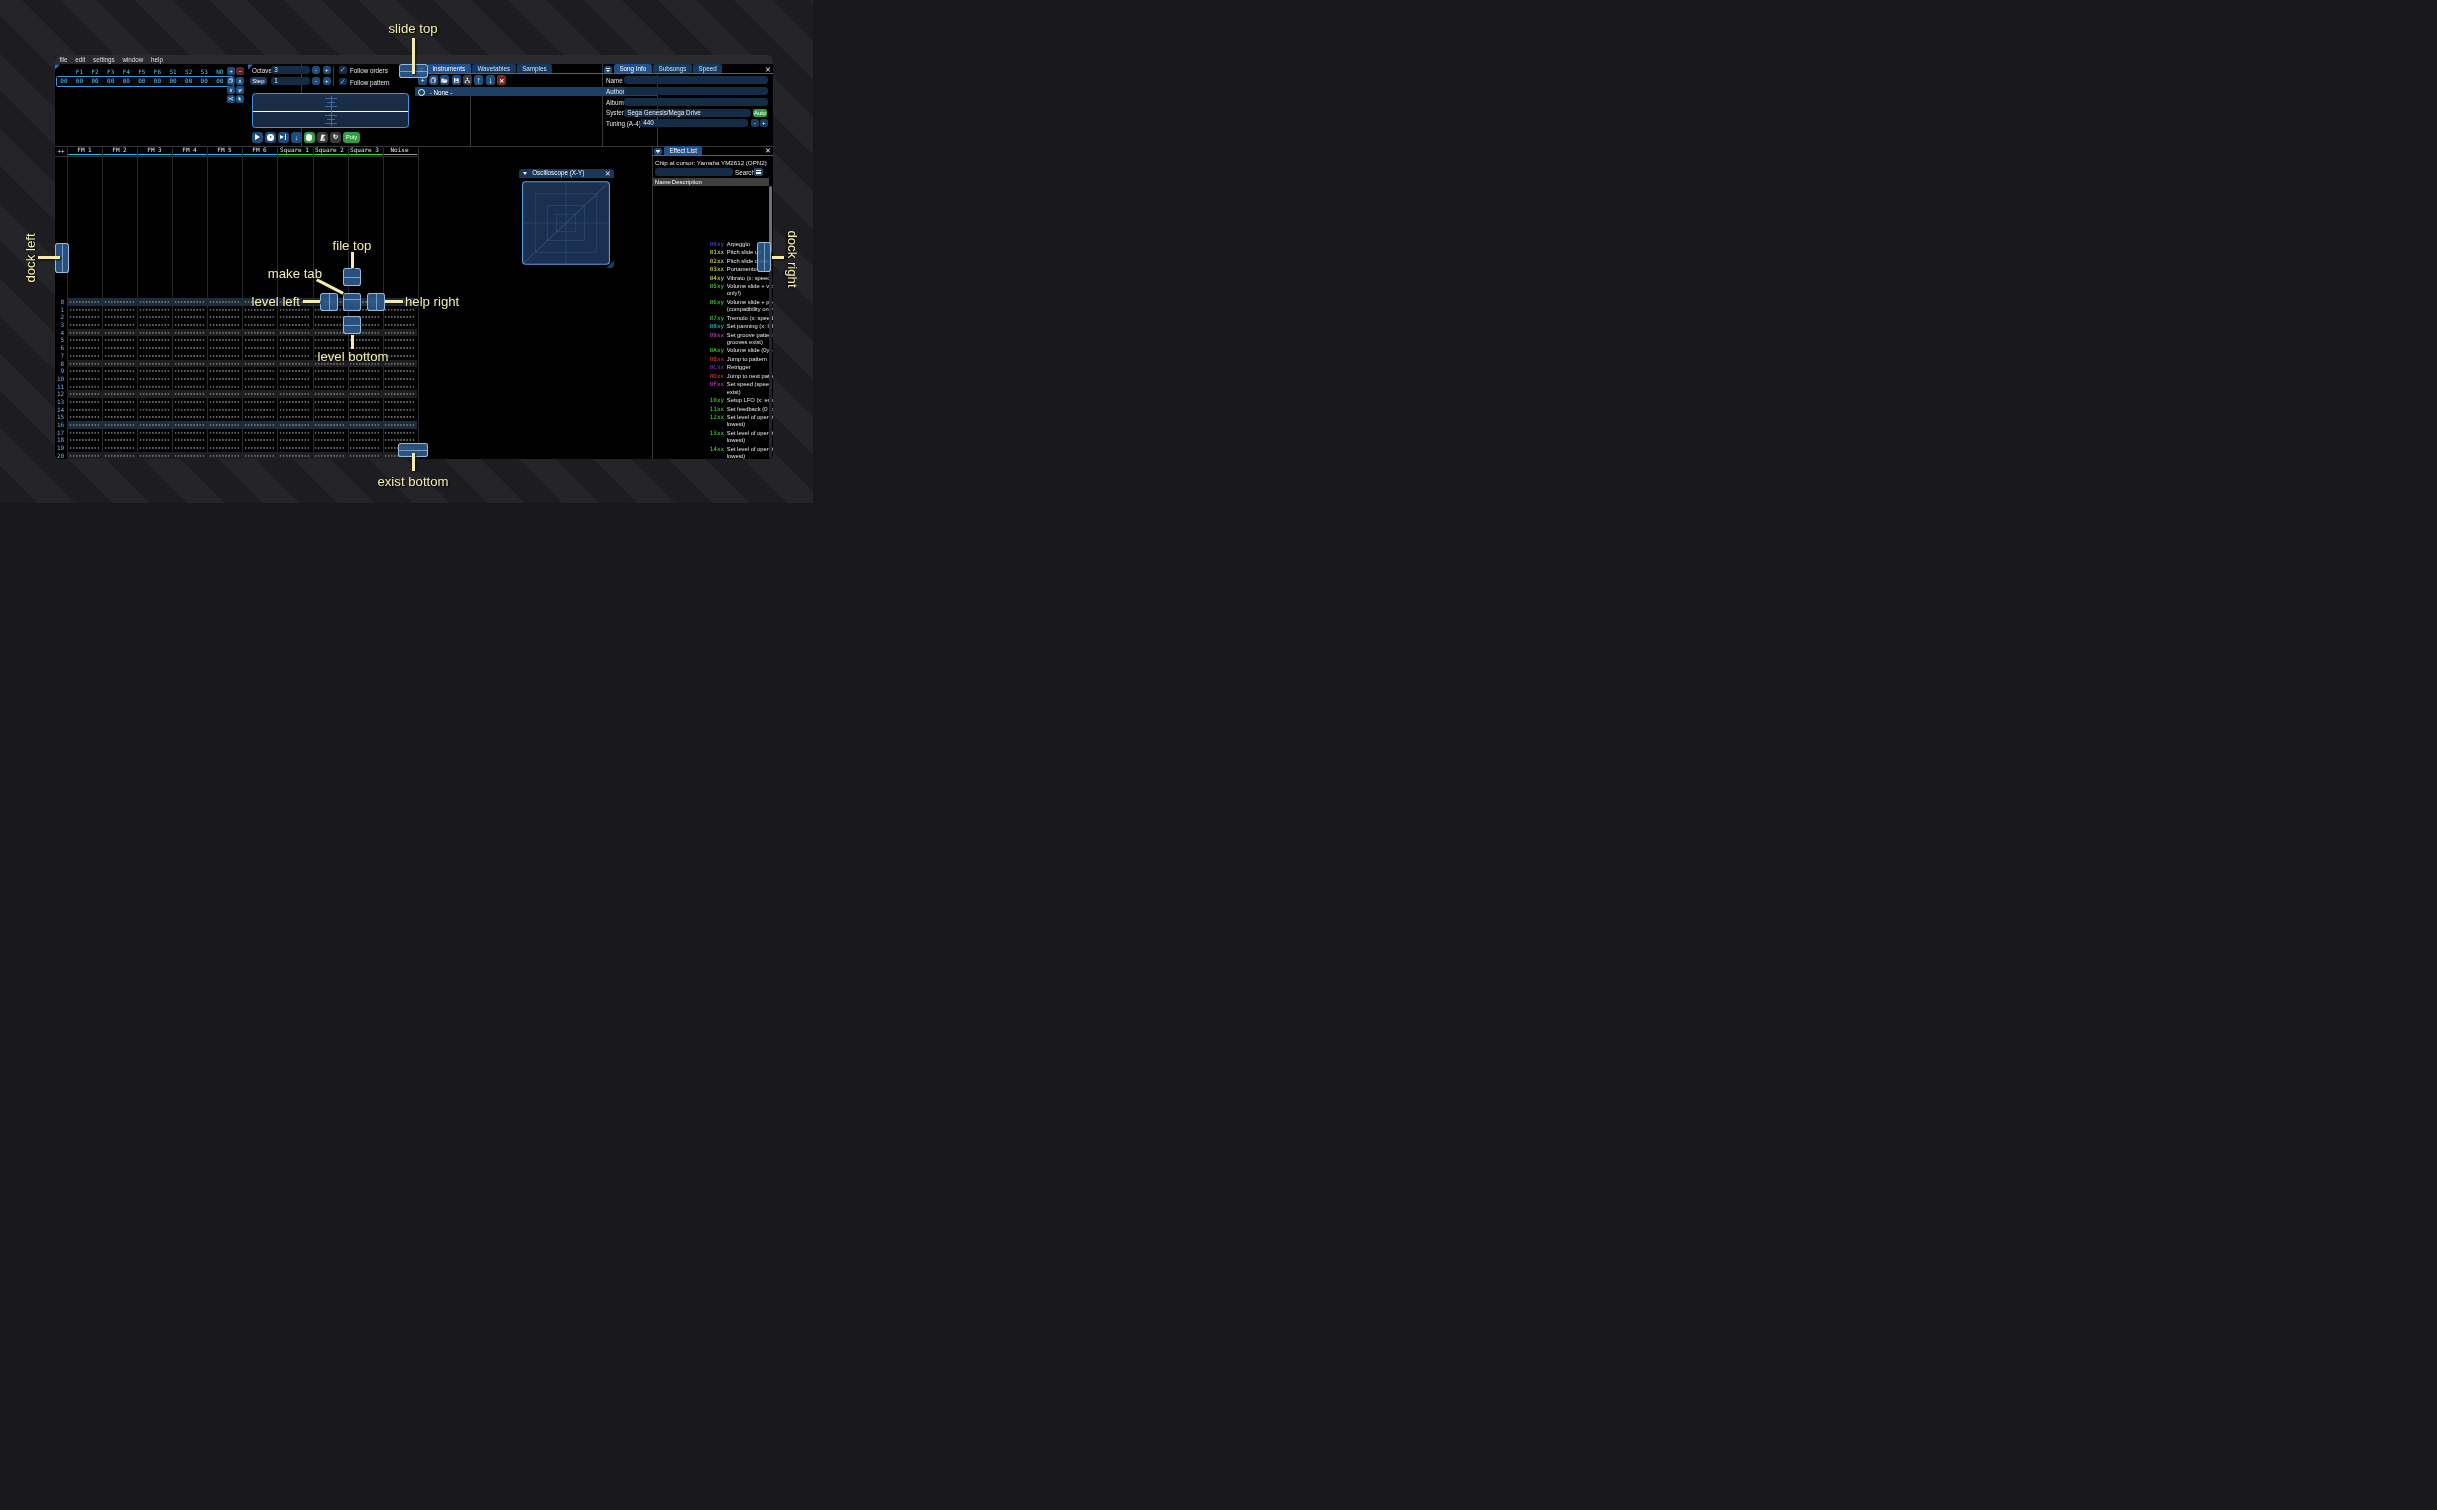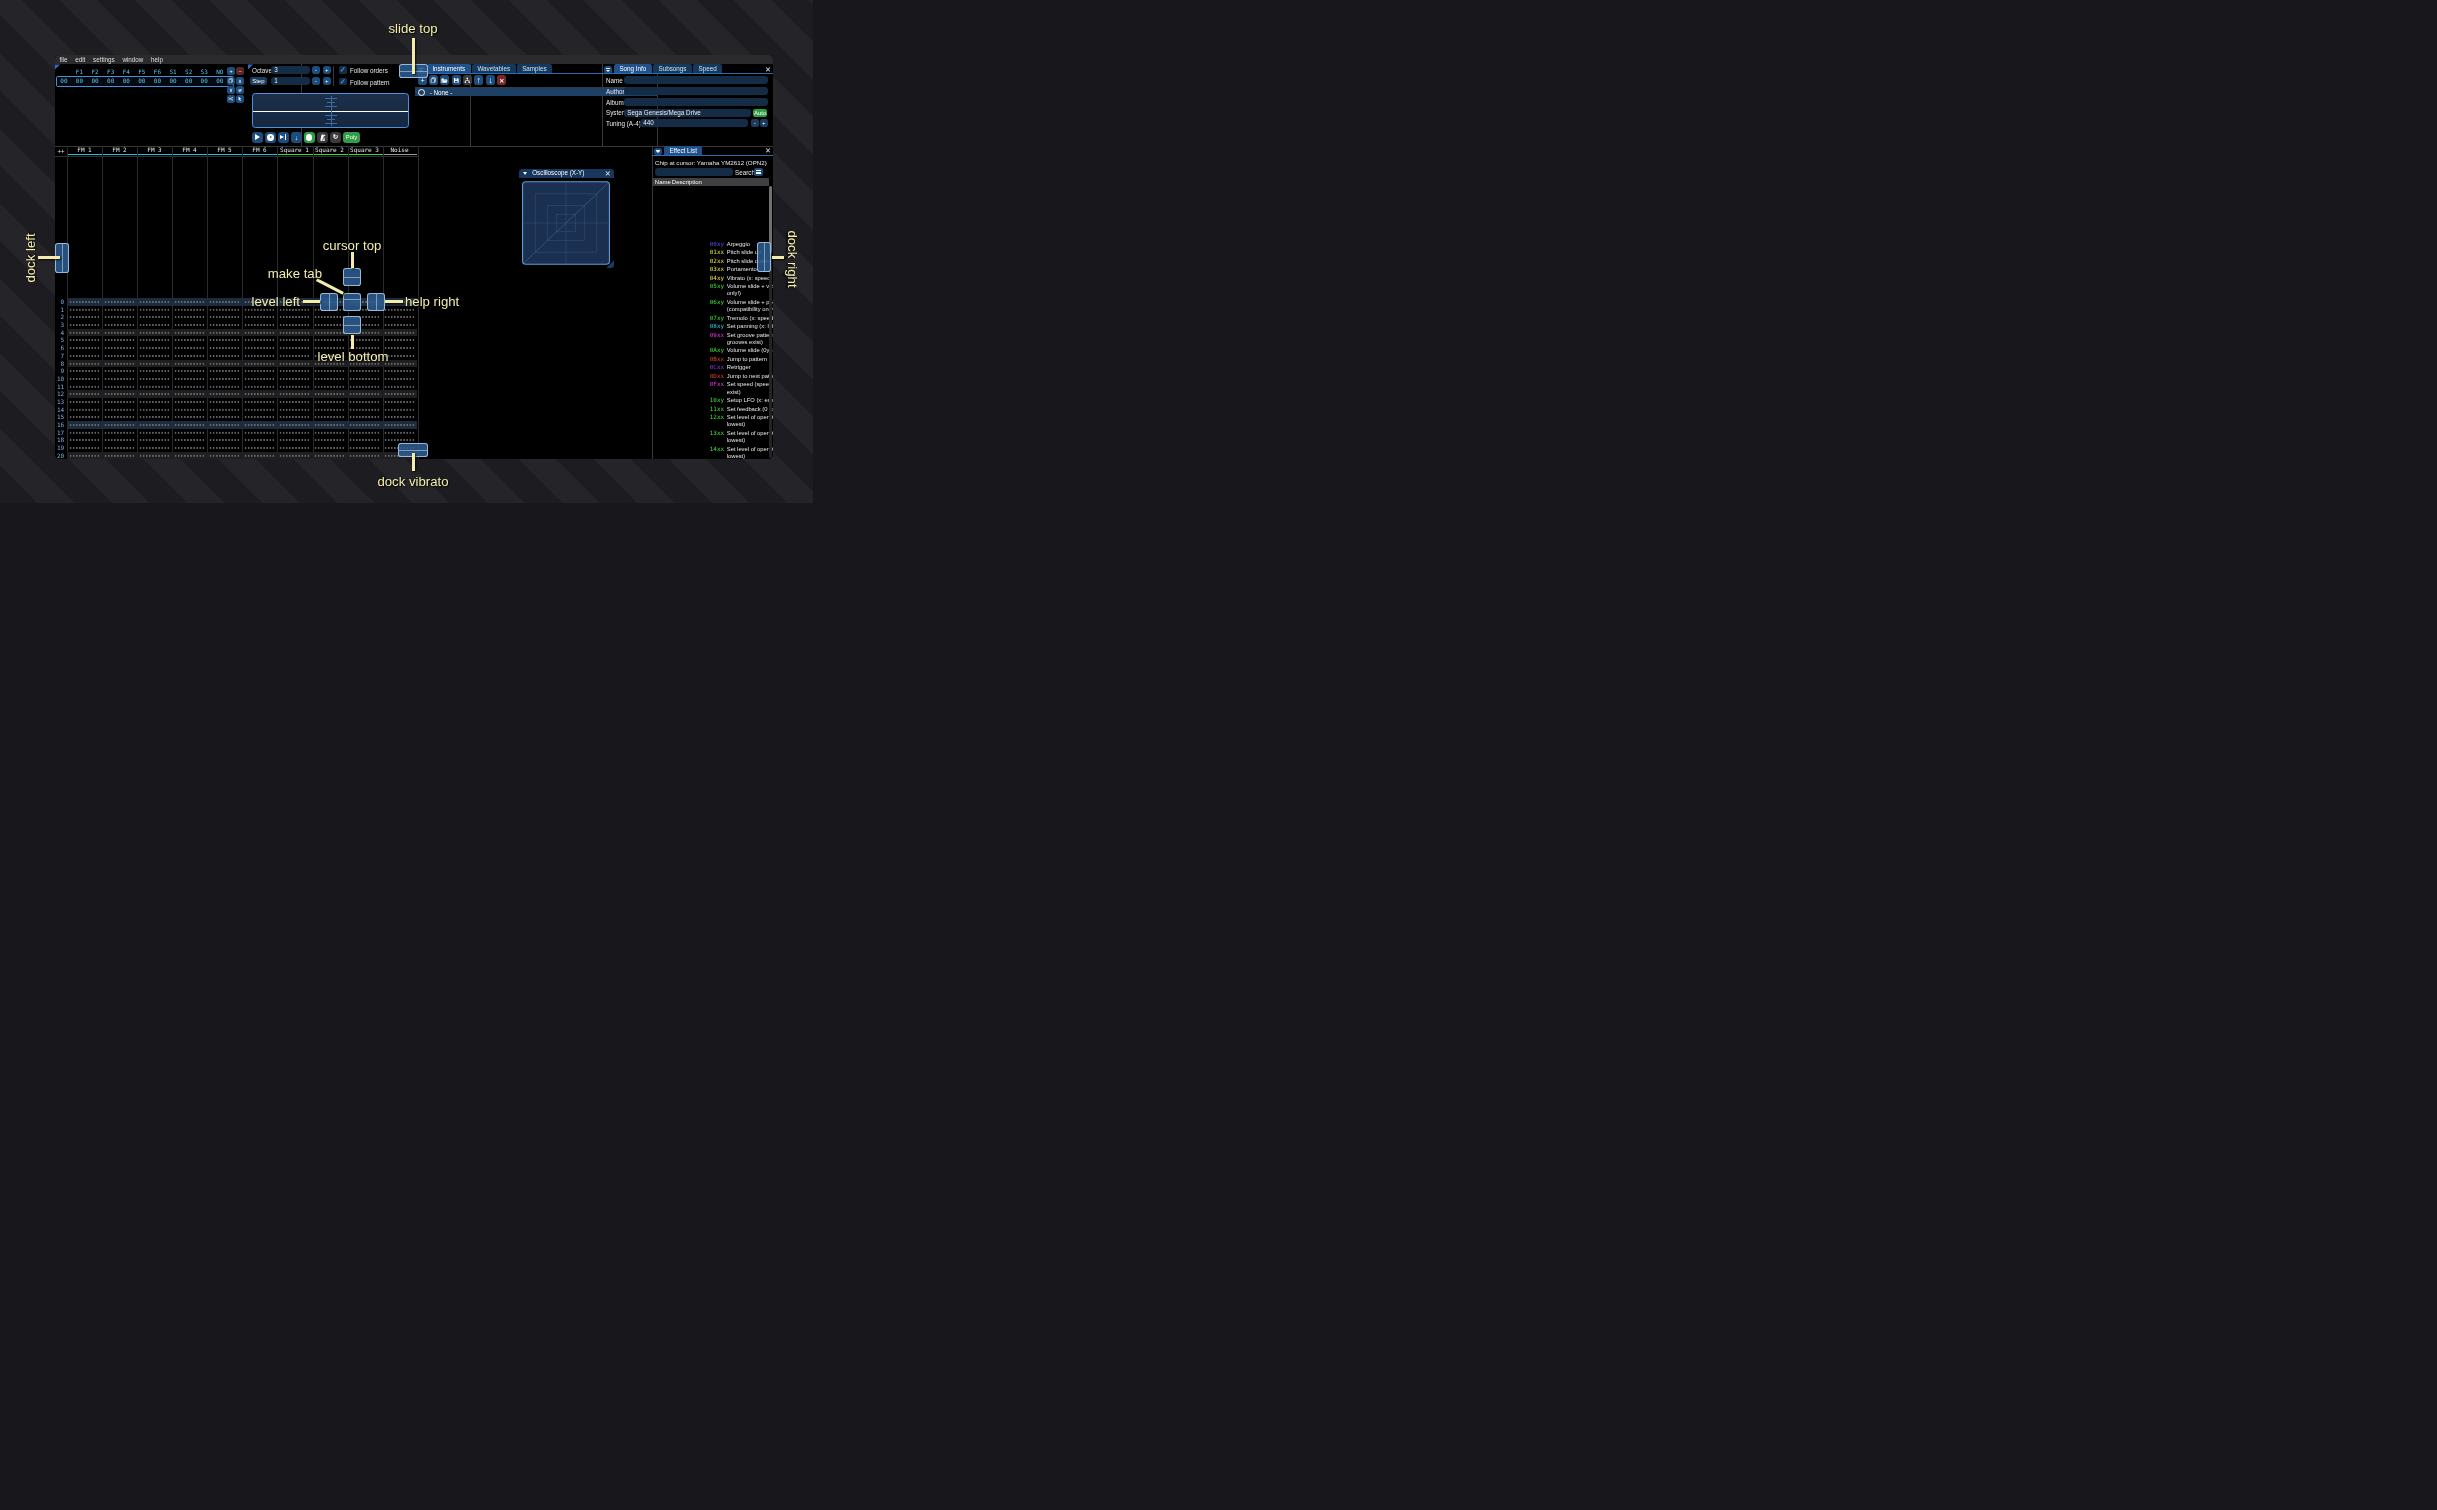--- a/index.html
+++ b/index.html
@@ -818,23 +818,23 @@
   <div class="yline" style="left:412px;top:453px;width:2.5px;height:18px;"></div>
   <div class="yline" style="left:38px;top:256px;width:21.5px;height:2.5px;"></div>
   <div class="yline" style="left:772px;top:256px;width:12px;height:2.5px;"></div>
   <div class="yline" style="left:351px;top:252px;width:2.5px;height:16px;"></div>
   <div class="yline" style="left:351px;top:335px;width:2.5px;height:14px;"></div>
   <div class="yline" style="left:303px;top:300px;width:17px;height:2.5px;"></div>
   <div class="yline" style="left:385px;top:300px;width:17.7px;height:2.5px;"></div>
   <div class="yline" style="left:315px;top:285px;width:30px;height:2.5px;transform:rotate(27.5deg);"></div>
 
   <div class="ylabel" style="left:413px;top:21px;transform:translateX(-50%);">slide top</div>
-  <div class="ylabel" style="left:413px;top:474px;transform:translateX(-50%);">dock vibrato</div>
+  <div class="ylabel" style="left:413px;top:474px;transform:translateX(-50%);">exist bottom</div>
   <div class="ylabel" style="left:30px;top:258px;transform:translate(-50%,-50%) rotate(-90deg);">dock left</div>
   <div class="ylabel" style="left:792px;top:259px;transform:translate(-50%,-50%) rotate(90deg);">dock right</div>
-  <div class="ylabel" style="left:352px;top:238px;transform:translateX(-50%);">cursor top</div>
+  <div class="ylabel" style="left:352px;top:238px;transform:translateX(-50%);">file top</div>
   <div class="ylabel" style="left:353px;top:349px;transform:translateX(-50%);">level bottom</div>
   <div class="ylabel" style="left:300px;top:294px;transform:translateX(-100%);">level left</div>
   <div class="ylabel" style="left:405px;top:294px;">help right</div>
   <div class="ylabel" style="left:322px;top:266px;transform:translateX(-100%);">make tab</div>
 
 </div>
 
 
 </body></html>

